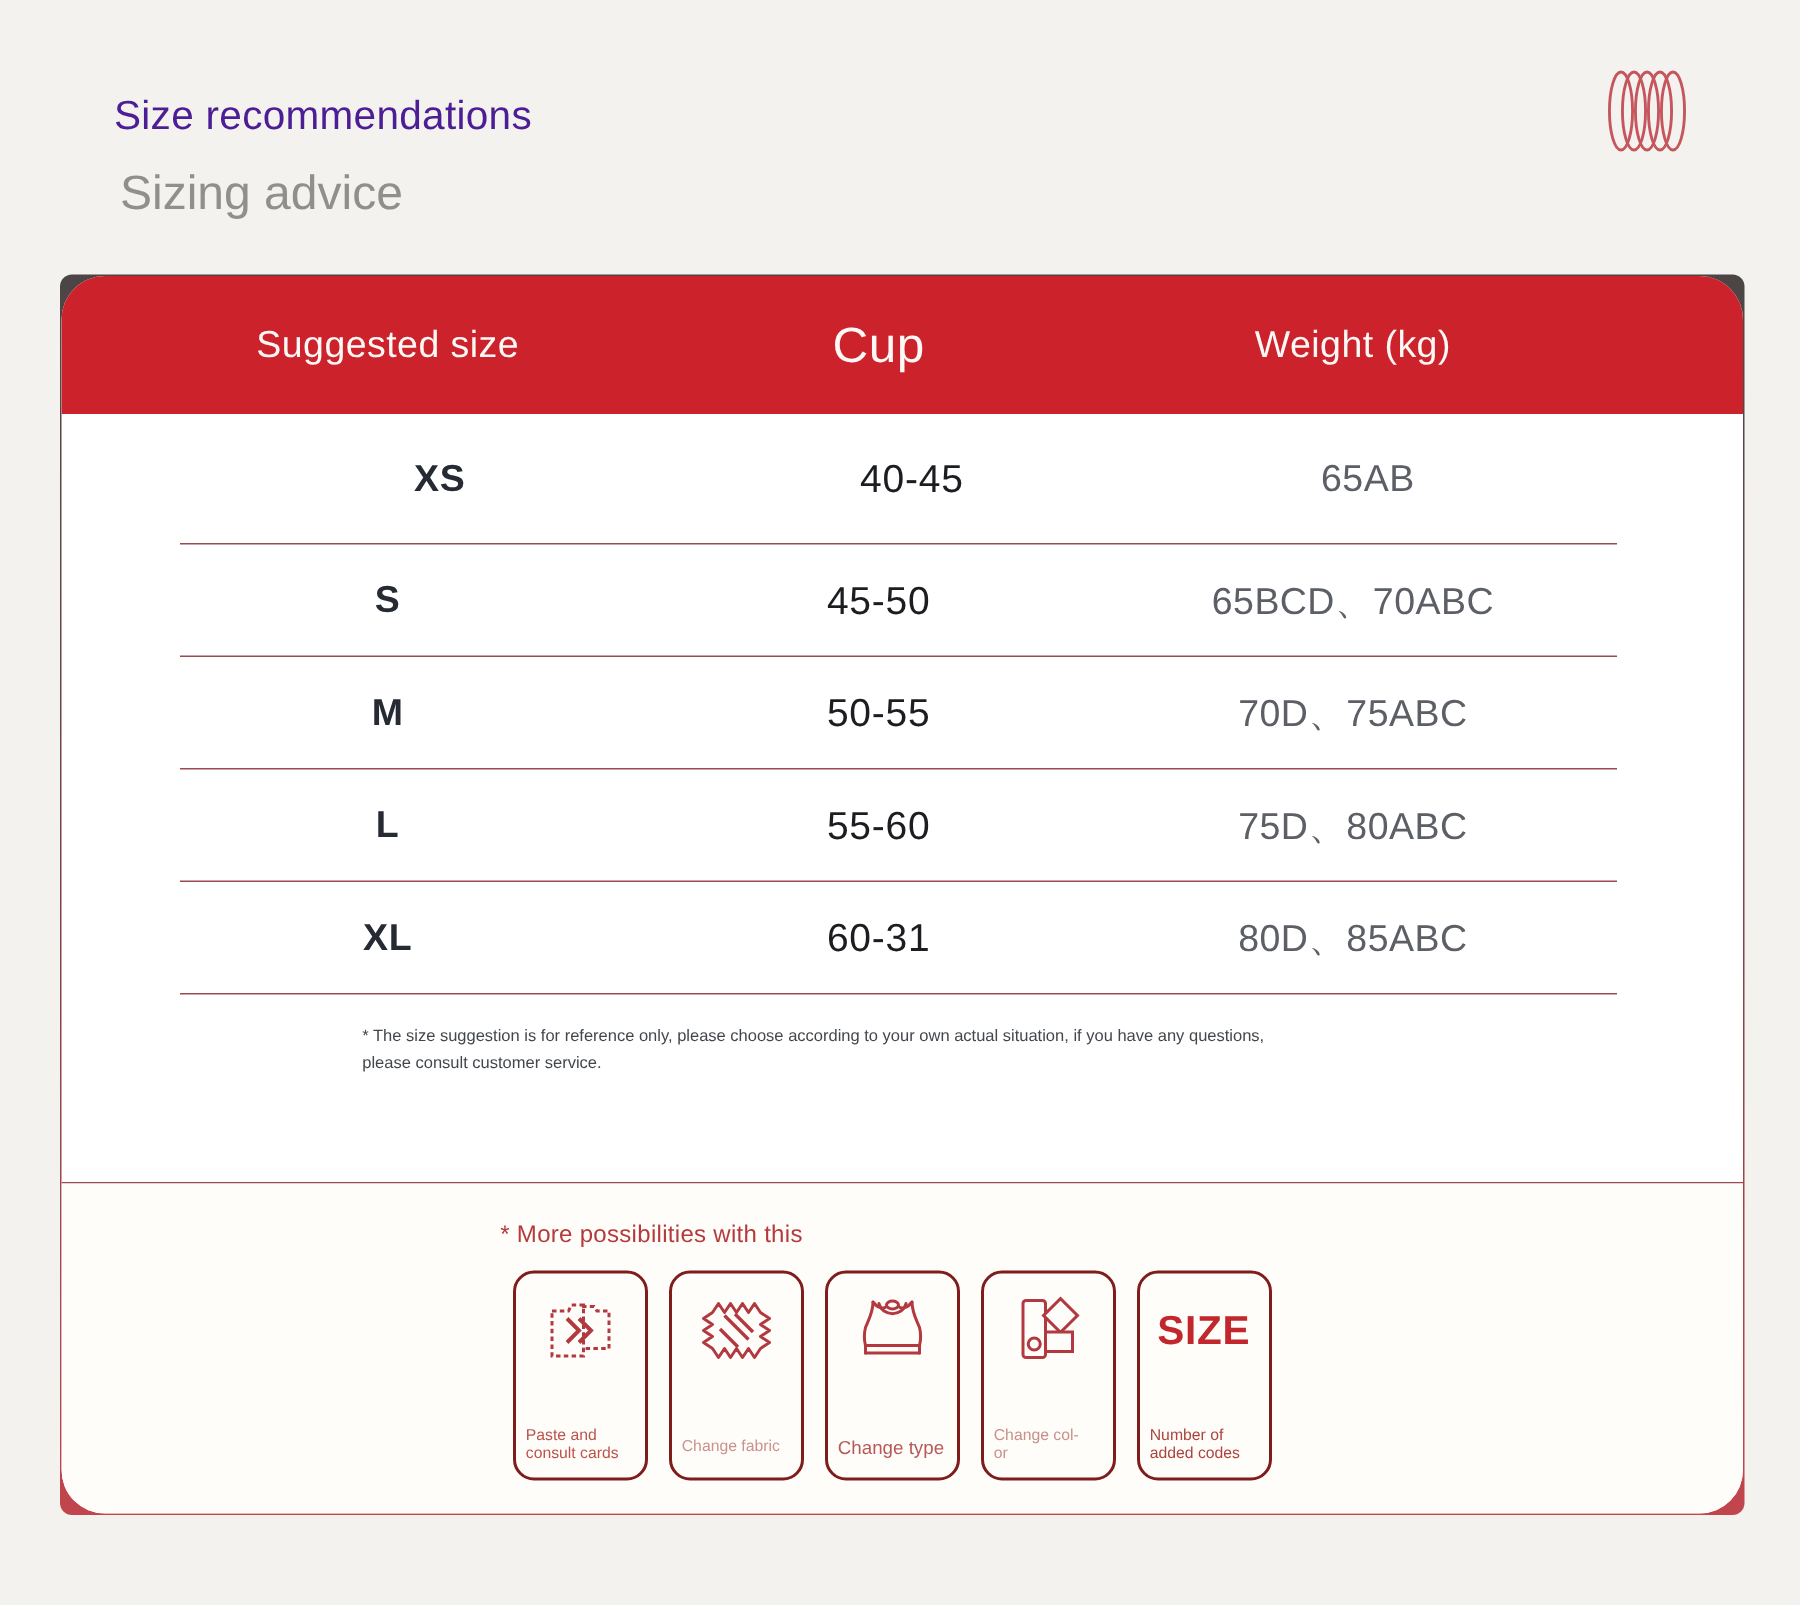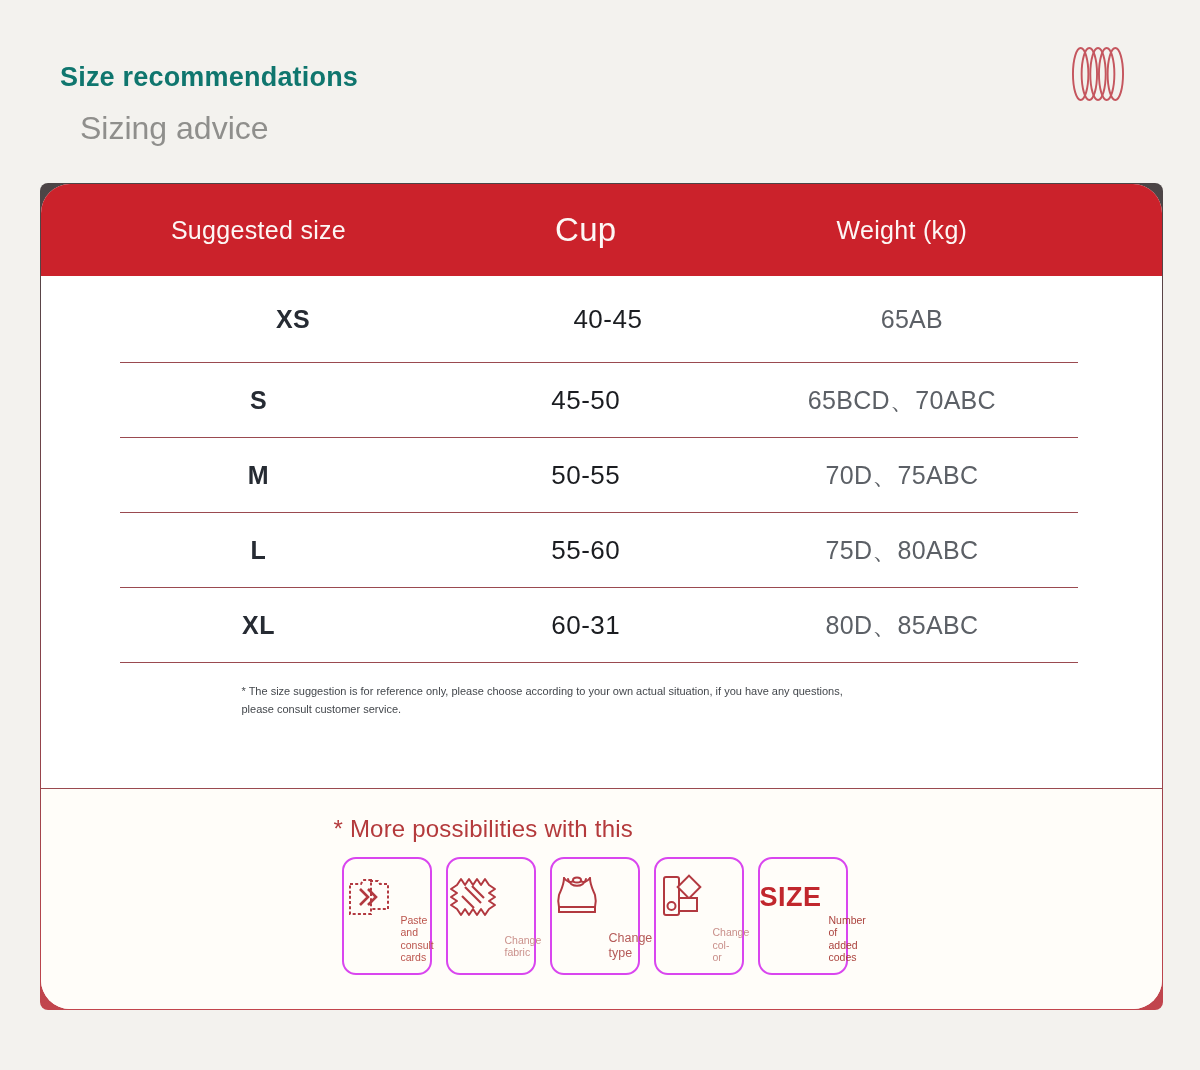--- a/index.html
+++ b/index.html
@@ -1,20 +1,20 @@
 <!DOCTYPE html>
 <html><head>
 <meta charset="utf-8">
 <style>
   * { margin:0; padding:0; box-sizing:border-box; }
   body { font-family:"Liberation Sans","DejaVu Sans",sans-serif; }
   .screen{ position:relative; width:1200px; height:1070px; background:#f3f2ee; overflow:hidden; }
 
   
-  .page-title{ position:absolute; left:60px; top:62px; font-size:27px; font-weight:700; color:#0f766e; letter-spacing:.2px; }
+  .page-title{ position:absolute; left:76px; top:62px; font-size:27px; font-weight:400; color:#4c1d95; letter-spacing:.2px; }
   .page-subtitle{ position:absolute; left:80px; top:110px; font-size:32px; font-weight:400; color:#8f8f8c; }
   .coil-logo{ position:absolute; left:1072px; top:45px; }
 
   
   .card-frame{ position:absolute; left:40px; top:183px; width:1123px; height:827px;
     border-radius:8px; padding:1px;
     background:linear-gradient(180deg,#4b4546 0%,#84424a 55%,#c2454d 100%); }
   .card{ position:relative; width:100%; height:100%; border-radius:29px; background:#ffffff; overflow:hidden; }
 
   
@@ -33,24 +33,24 @@
   
   .note-small{ margin:20px auto 0; width:720px; font-size:11px; line-height:1.6; color:#43474c;
     white-space:pre-line; text-align:left; }
   .note-caps{ margin:6px auto 0; width:820px; font-size:13.5px; line-height:1.55; color:#64686d;
     white-space:pre-line; text-align:center; letter-spacing:.2px; }
 
   
   .section-divider{ position:absolute; left:0; right:0; top:604px; height:1px; background:#9a4a50; }
   .more-section{ position:absolute; left:0; right:0; top:605px; bottom:0; background:#fffdf9; }
   .more-inner{ width:520px; margin:0 auto; padding-top:26px; }
-  .more-label{ font-size:24px; color:#b43a3c; letter-spacing:.2px; margin-left:-8px; }
+  .more-label{ font-size:16px; color:#b43a3c; letter-spacing:.2px; margin-left:-8px; }
   .features{ display:flex; gap:14px; margin-top:14px; }
-  .feature{ width:90px; height:118px; border:2px solid #d946ef; border-radius:14px;
-    display:flex; flex-direction:row; color:#b23940; background:transparent; }
+  .feature{ width:90px; height:140px; border:2px solid #7f1d1d; border-radius:14px;
+    display:flex; flex-direction:column; color:#b23940; background:transparent; }
   .icon-wrap{ height:68px; display:flex; align-items:center; justify-content:center; padding-top:8px; }
   .f-label{ margin-top:auto; padding:0 7px 9px; font-size:10.5px; line-height:1.2; white-space:pre-line; text-align:left; }
   .feature:nth-child(2) .f-label{ padding-bottom:14px; }
   .feature:nth-child(3) .f-label{ font-size:12.5px; padding-bottom:12px; }
   .size-big{ font-size:27px; font-weight:800; color:#c1272d; letter-spacing:.5px; }
   svg{ display:block; }
 </style>
 </head>
 <body>
 

